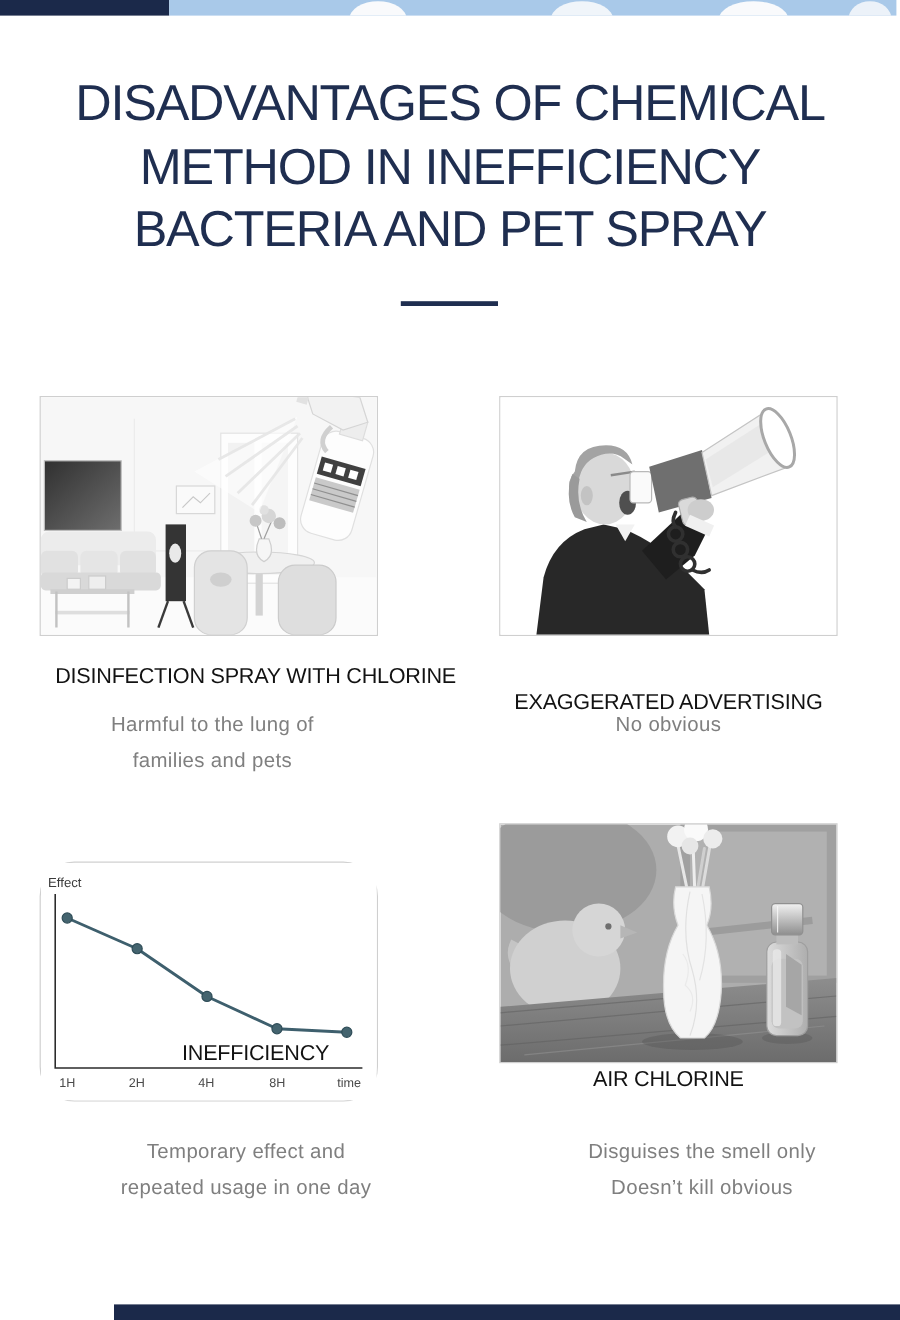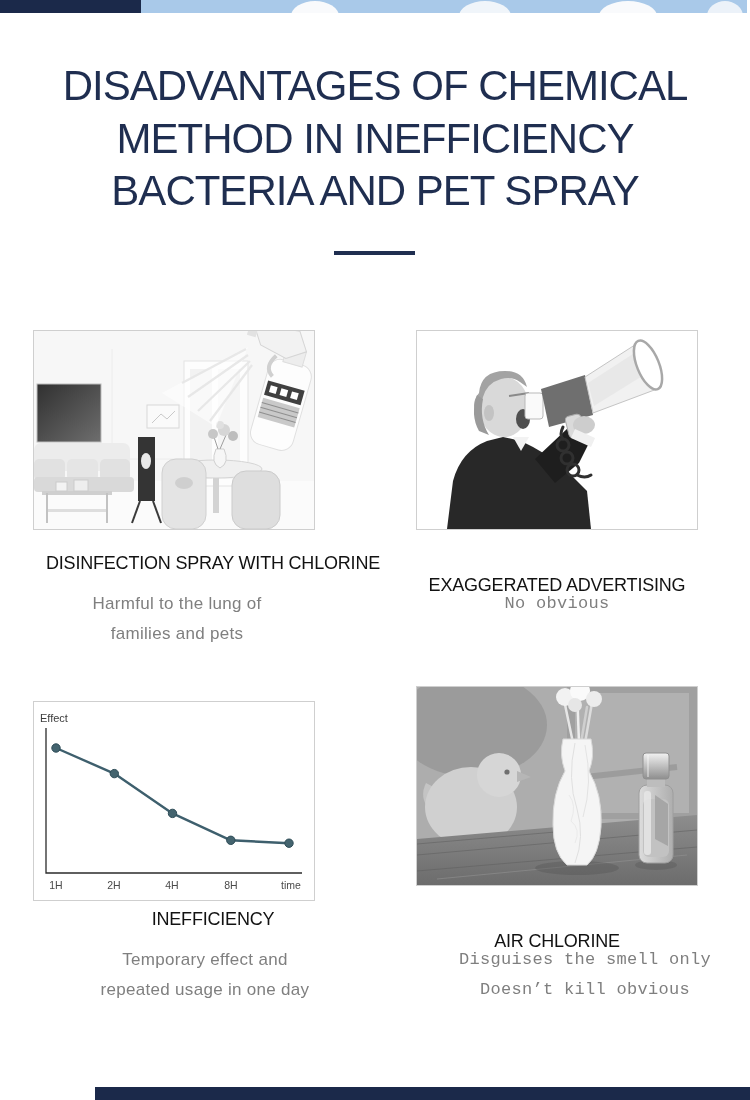--- a/index.html
+++ b/index.html
@@ -32,37 +32,37 @@
   }
   .divider{position:absolute;left:334px;top:251px;width:81px;height:4px;background:var(--accent);}
   
   .img-box{
     position:absolute;width:280px;height:198px;background:#ffffff;
     border:1px solid #cfcfcf;box-sizing:content-box;
   }
   .img-box svg{display:block;width:280px;height:198px;}
   .box1{left:33px;top:330px;}
   .box2{left:416px;top:330px;}
-  .box3{left:33px;top:701px;}
+  .box3{left:33px;top:718px;border-radius:29px;}
   .box4{left:416px;top:686px;}
   
   .caption{
     position:absolute;width:354px;text-align:center;
     font-size:18px;font-weight:500;color:#121212;letter-spacing:-0.2px;
   }
   .cap-l{left:0;margin-left:36px;}
   .cap-r{left:380px;margin-top:22px;}
   .row1{top:553px;}
-  .row2{top:909px;}
+  .row2{top:867px;}
   .subtext{
     position:absolute;width:354px;text-align:center;
     font-size:17px;line-height:30px;color:var(--subtext);letter-spacing:0.3px;
   }
   .sub-l{left:0;}
-  .sub-r{left:380px;font-family:Liberation Mono, monospace;}
+  .sub-r{left:380px;}
   .srow1{top:589px;}
   .srow2{top:945px;margin-left:28px;}
   
   .strip-bottom{position:absolute;left:95px;top:1087px;width:655px;height:13px;background:var(--strip-navy);}
   
   .chart-axis{stroke:#2b2b2b;stroke-width:1.3;fill:none;}
   .chart-polyline{stroke:var(--chart-line);stroke-width:2.4;fill:none;stroke-linejoin:round;}
   .chart-dot{fill:#44646f;stroke:#2e4c57;stroke-width:1;}
   .tick{font-family:"Liberation Sans","DejaVu Sans",sans-serif;font-size:10.5px;fill:#4a4a4a;}
   .ylab{font-family:"Liberation Sans","DejaVu Sans",sans-serif;font-size:11px;fill:#3c3c3c;}

